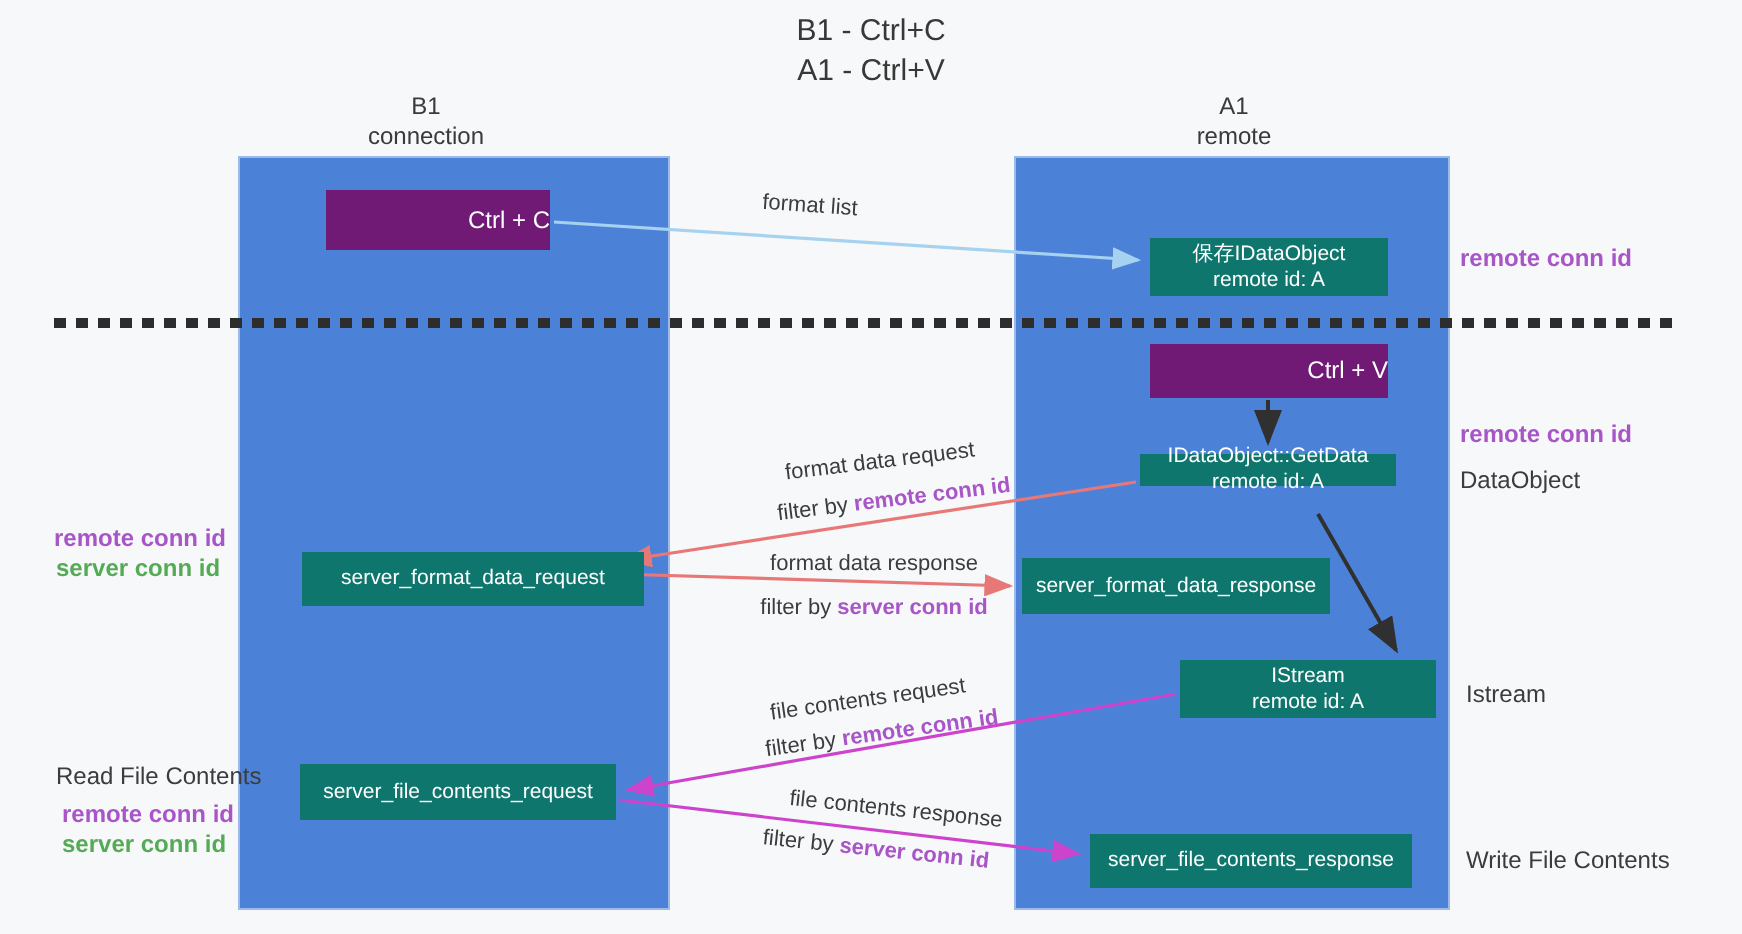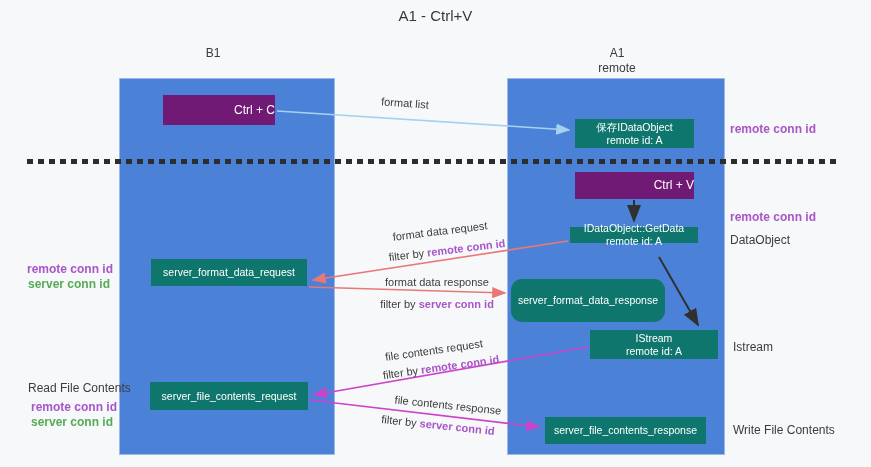--- a/index.html
+++ b/index.html
@@ -39,25 +39,27 @@
   .purple{color:#a855c8;font-weight:bold;}
   .green-t{color:#55ab55;font-weight:bold;}
   .side{font-size:12px;}
 </style>
 </head>
 <body>
 
 <div class="canvas">
 
   <div class="title">
+    <div>B1 - Ctrl+C</div>
     <div>A1 - Ctrl+V</div>
   </div>
 
   <div class="col-header left">
     <div>B1</div>
+    <div>connection</div>
   </div>
   <div class="col-header right">
     <div>A1</div>
     <div>remote</div>
   </div>
 
   <div class="column left"></div>
   <div class="column right"></div>
 
   <div class="dashline"></div>
@@ -97,25 +99,25 @@
 
   <div class="node green" style="left:575px;top:172px;width:119px;height:27px;">
     <div>Ctrl + V</div>
   </div>
 
   <div class="node orange" style="left:570px;top:227px;width:128px;height:16px;">
     <div>IDataObject::GetData</div>
     <div>remote id: A</div>
   </div>
 
-  <div class="node orange" style="left:151px;top:259px;width:156px;height:27px;">
+  <div class="node orange" style="left:151px;top:276px;width:171px;height:27px;">
     <div>server_format_data_request</div>
   </div>
 
-  <div class="node orange" style="left:511px;top:279px;width:154px;height:43px;border-radius:11px;">
+  <div class="node orange" style="left:511px;top:279px;width:154px;height:28px;">
     <div>server_format_data_response</div>
   </div>
 
   <div class="node orange" style="left:590px;top:330px;width:128px;height:29px;">
     <div>IStream</div>
     <div>remote id: A</div>
   </div>
 
   <div class="node orange" style="left:150px;top:382px;width:158px;height:28px;">
     <div>server_file_contents_request</div>

